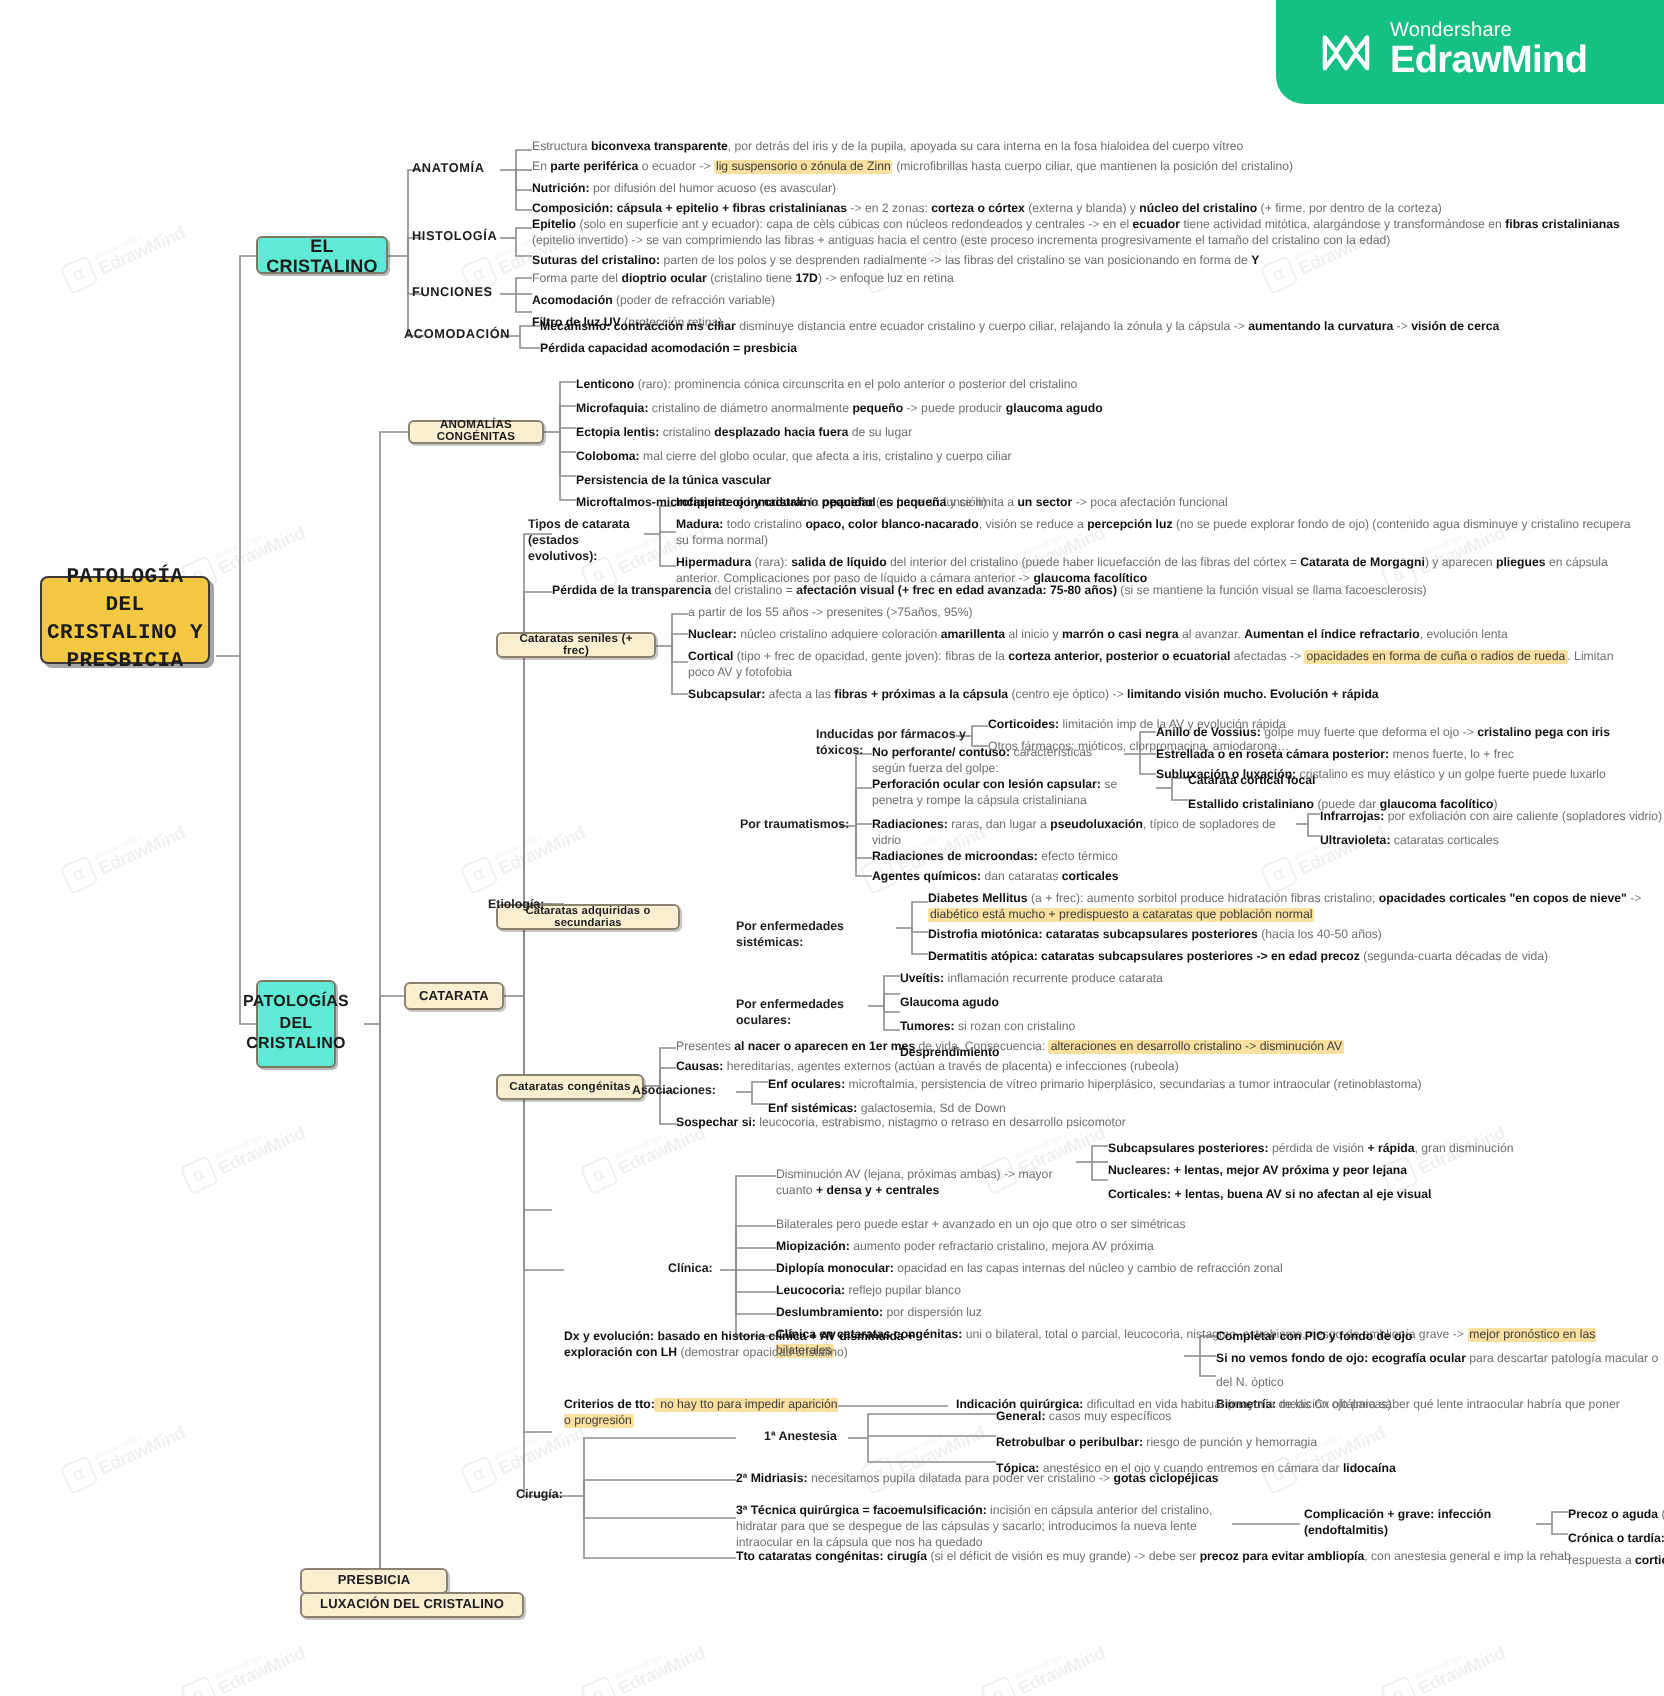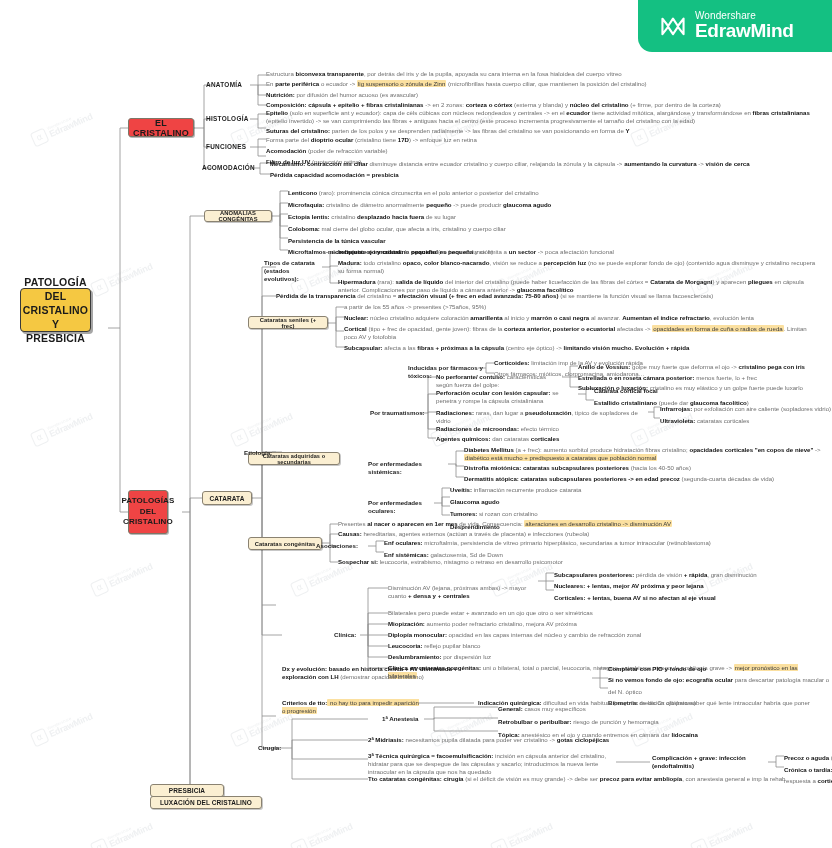--- a/index.html
+++ b/index.html
@@ -43,21 +43,21 @@
   }
   .root{
     background:#f3c githubfallback;
   }
   .root{
     background:#f5c842;border:1.5px solid #3a3a3a;border-radius:4px;
     font-weight:700;font-size:10.5px;line-height:1.35;letter-spacing:.2px;
     box-shadow:2px 2px 0 rgba(0,0,0,.35);
   }
   .lvl1{font-size:9px;font-weight:600;letter-spacing:.15px;padding:3px 7px;
-        background:#ef4444;border:1px solid #7d7768;border-radius:3px;
+        background:#5eead4;border:1px solid #7d7768;border-radius:3px;
         box-shadow:1px 1px 0 rgba(0,0,0,.28);}
   .lvl2{font-size:6.5px;font-weight:700;letter-spacing:.1px;padding:2px 5px;
         background:#fbefd2;border:1px solid #8a8271;border-radius:3px;
         box-shadow:1px 1px 0 rgba(0,0,0,.22);}
   .plain{font-size:6.1px;line-height:1.3;color:#262626;}
   .plain b{font-weight:700;color:#111;}
   .plain .d{color:#6e6e6e;font-weight:400;}
   .hl{background:#fbe0a0;padding:0 1px;border-radius:1px;color:#3a3a3a;}
   .cap{font-size:6.2px;font-weight:700;color:#1d1d1d;line-height:1.3;}
   .capl{font-size:6.2px;color:#1d1d1d;line-height:1.3;font-weight:700;}
@@ -443,21 +443,21 @@
     <path d="M776 762 V756 H784"></path>
       <path d="M776 762 V767 H784"></path>
 
     <path d="M262 605 V635 H282"></path>
     <path d="M262 716 V748 H284"></path>
   </g>
 </svg>
 
 <div id="canvas">
 
-  <div class="node box root" style="left:20px;top:288px;width:71px;height:44px;">
+  <div class="node box root" style="left:20px;top:288px;width:85px;height:44px;font-family:Liberation Mono, monospace;">
     <span>PATOLOGÍA DEL CRISTALINO Y PRESBICIA</span>
   </div>
 
   <div class="node box lvl1" style="left:128px;top:118px;width:66px;height:19px;">
     <span>EL CRISTALINO</span>
   </div>
 
   <div class="node box lvl1" style="left:128px;top:490px;width:40px;height:44px;font-size:8px;line-height:1.3;">
     <span>PATOLOGÍAS DEL CRISTALINO</span>
   </div>

